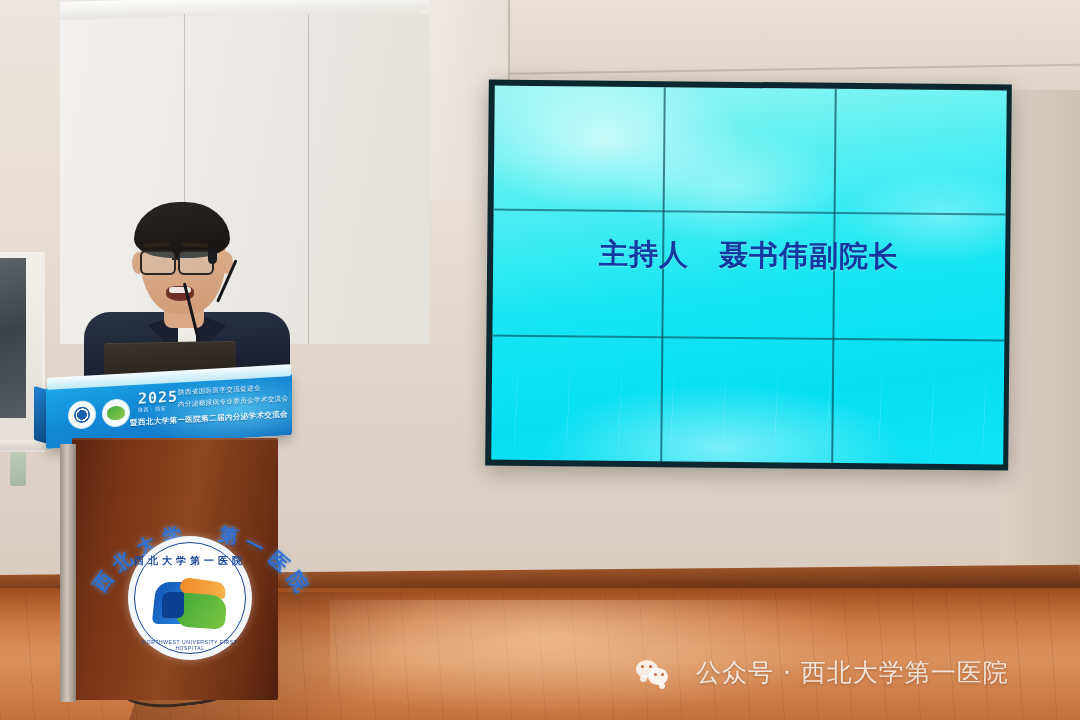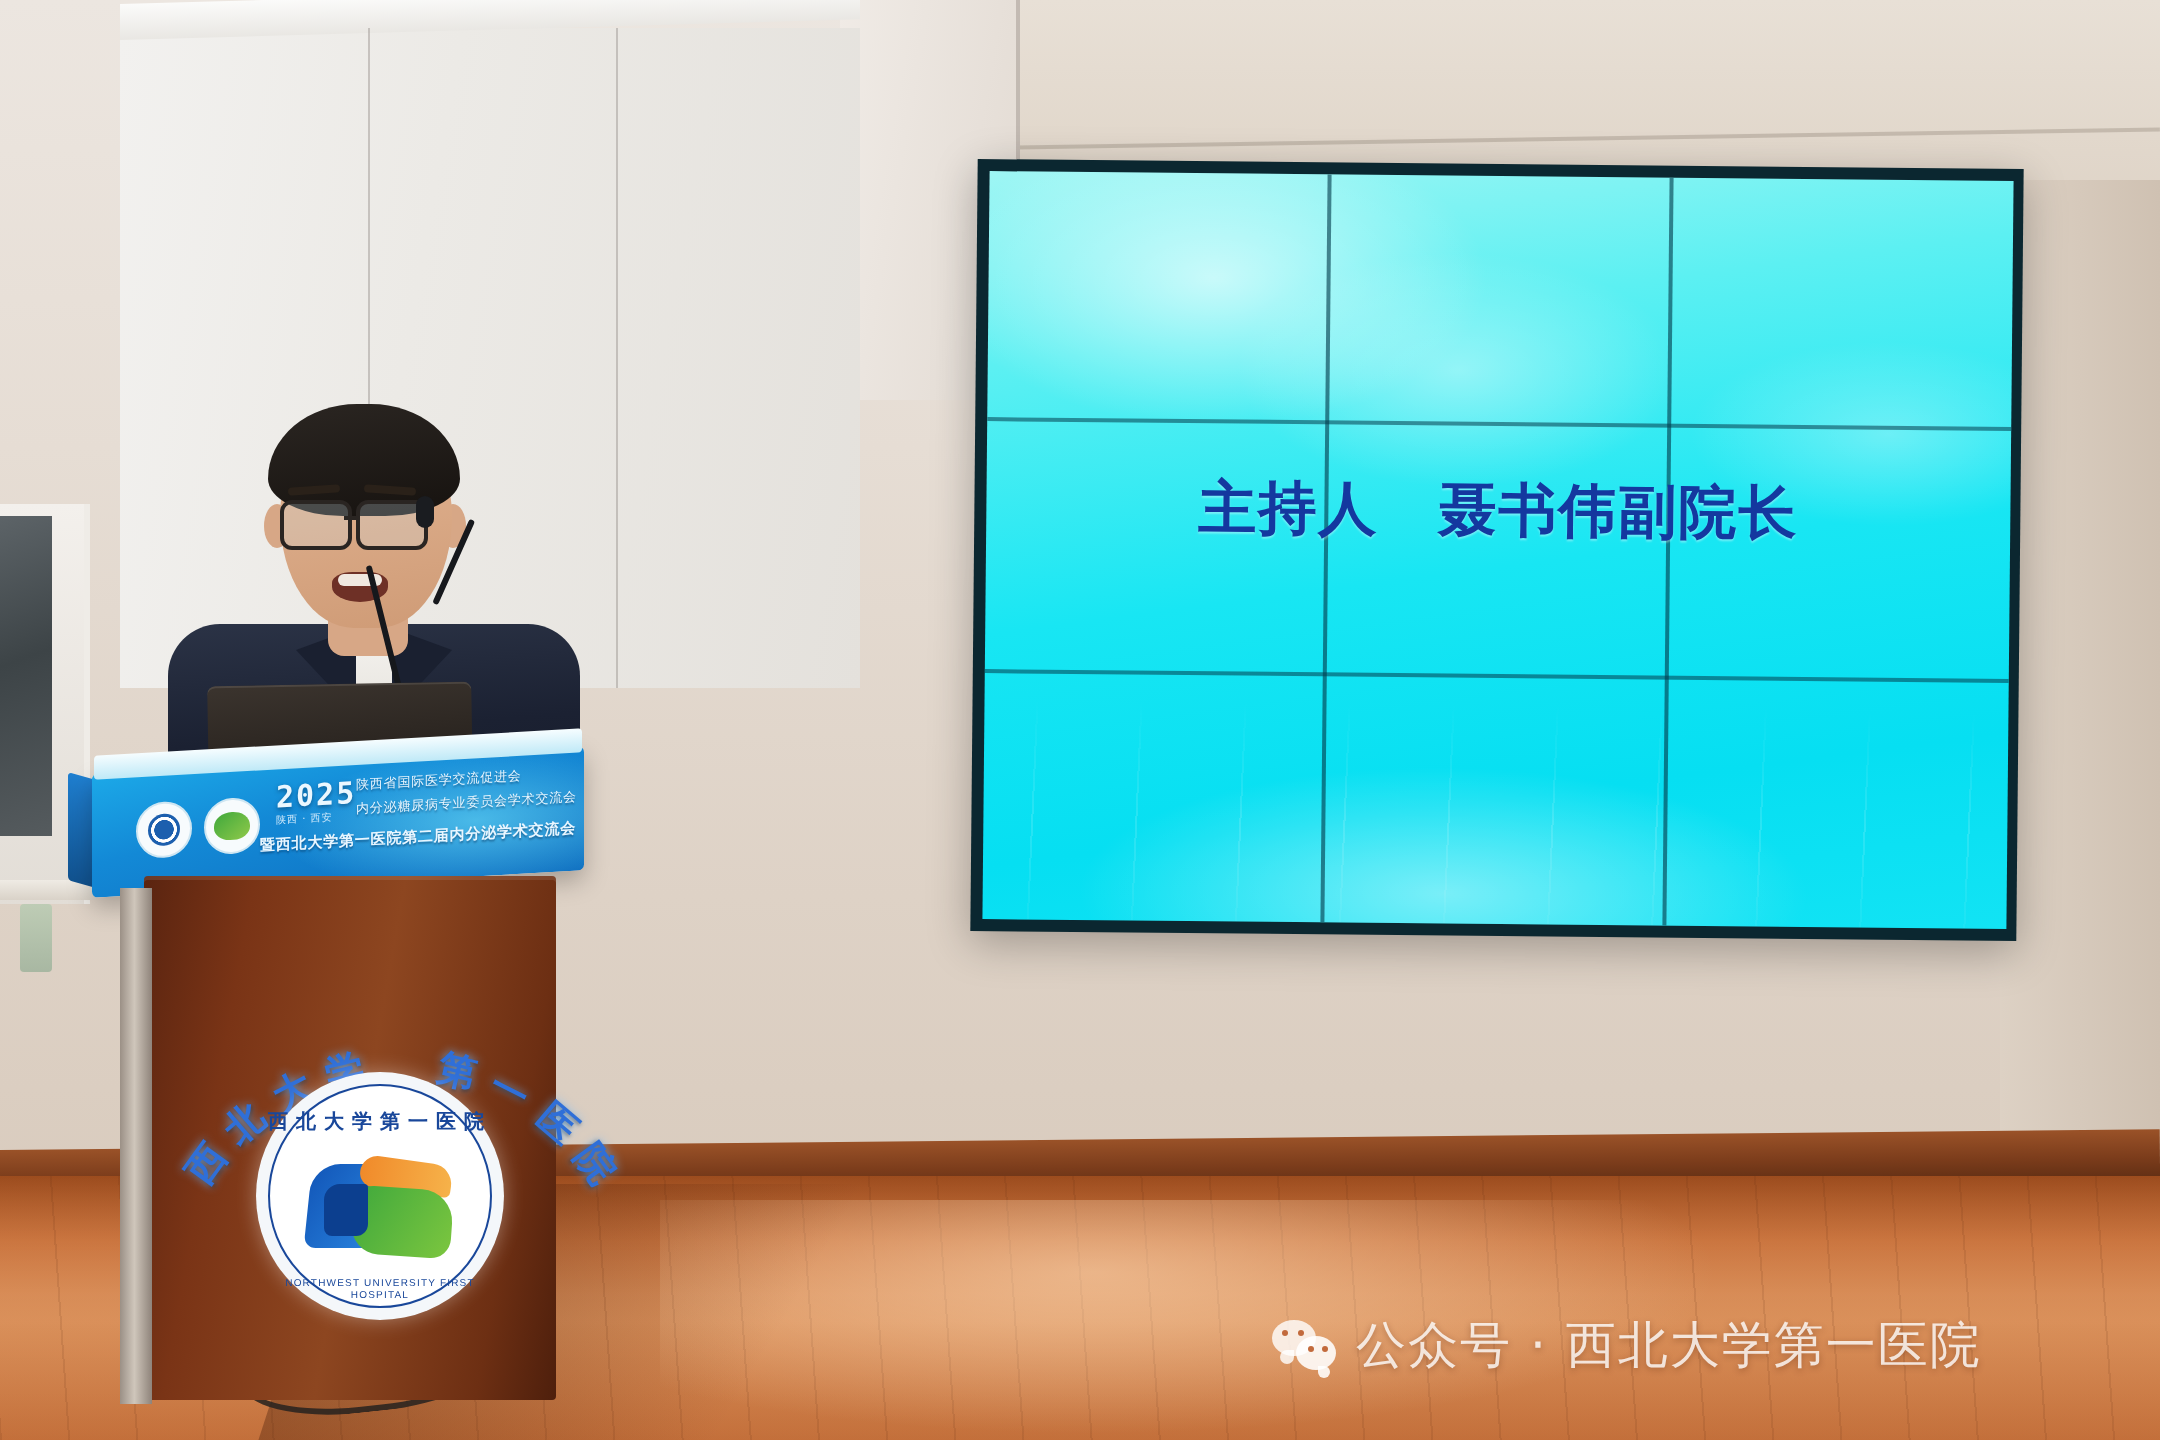--- a/index.html
+++ b/index.html
@@ -330,21 +330,21 @@
     border-radius:12px 14px 4px 10px;transform:rotate(8deg);
   }
   .pea-green{
     position:absolute;left:22px;top:22px;width:50px;height:34px;
     background:linear-gradient(120deg,#3fa83c,#7cc63f);
     border-radius:10px 16px 10px 14px;transform:rotate(4deg);
   }
 
   
   #watermark{
-    position:absolute;left:636px;top:656px;display:flex;align-items:center;gap:8px;
+    position:absolute;left:636px;top:656px;display:flex;align-items:center;gap:26px;
     color:rgba(255,255,255,.80);font-size:25px;letter-spacing:1px;
     font-family:"DejaVu Sans","Liberation Sans",sans-serif;
     text-shadow:0 1px 3px rgba(80,30,10,.35);
   }
   .wm-icon{position:relative;width:34px;height:26px;flex:0 0 auto;}
   .wm-b1{
     position:absolute;left:0;top:0;width:22px;height:18px;border-radius:50%;
     background:rgba(255,255,255,.80);
   }
   .wm-b1:after{

